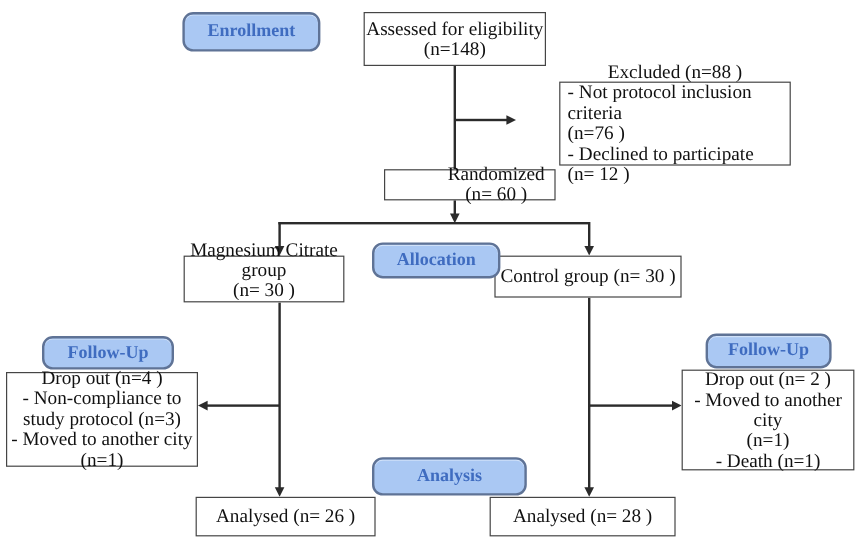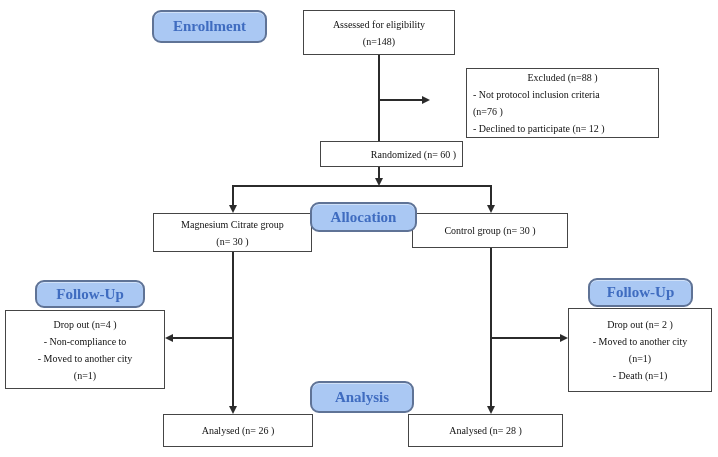--- a/index.html
+++ b/index.html
@@ -13,21 +13,21 @@
     background: #ffffff;
     overflow: hidden;
   }
 
   
   .fbox {
     position: absolute;
     background: #ffffff;
     border: 1.5px solid #454545;
     color: #111111;
-    font-size: 10px;
+    font-size: 16px;
     line-height: 17px;
     display: flex;
     flex-direction: column;
     justify-content: center;
     align-items: center;
     text-align: center;
     z-index: 2;
   }
   .fbox .ln { width: 100%; }
   .fbox.left-list { align-items: flex-start; text-align: left; padding: 2px 6px; }
@@ -67,50 +67,51 @@
 <div class="canvas">
 
   <div class="stage" style="left:152px; top:10px; width:115px; height:33px;">Enrollment</div>
 
   <div class="stage" style="left:310px; top:202px; width:107px; height:30px;">Allocation</div>
 
   <div class="stage" style="left:35px; top:280px; width:110px; height:28px;">Follow-Up</div>
 
   <div class="stage" style="left:588px; top:278px; width:105px; height:29px;">Follow-Up</div>
 
-  <div class="stage" style="left:310px; top:381px; width:104px; height:32px;">Analysis</div>
+  <div class="stage" style="left:310px; top:381px; width:129px; height:32px;">Analysis</div>
 
   <div class="fbox" style="left:303px; top:10px; width:152px; height:45px;">
     <div class="ln">Assessed for eligibility</div>
     <div class="ln">(n=148)</div>
   </div>
 
   <div class="fbox left-list" style="left:430px; top:68px; width:193px; height:70px;margin-left:36px;">
     <div class="ln title">Excluded  (n=88  )</div>
     <div class="ln">- Not protocol  inclusion  criteria</div>
     <div class="ln">(n=76  )</div>
     <div class="ln">- Declined  to participate  (n= 12 )</div>
   </div>
 
   <div class="fbox" style="left:320px; top:141px; width:143px; height:26px;padding-left:44px;">
     <div class="ln">Randomized (n= 60 )</div>
   </div>
 
-  <div class="fbox" style="left:153px; top:213px; width:159px; height:39px;">
+  <div class="fbox" style="left:153px; top:213px; width:134px; height:39px;justify-content:flex-end;">
     <div class="ln">Magnesium  Citrate group</div>
     <div class="ln">(n= 30 )</div>
   </div>
 
   <div class="fbox" style="left:412px; top:213px; width:156px; height:35px;">
     <div class="ln">Control group (n= 30 )</div>
   </div>
 
   <div class="fbox" style="left:5px; top:310px; width:160px; height:79px;">
     <div class="ln">Drop out (n=4  )</div>
     <div class="ln">- Non-compliance  to</div>
+    <div class="ln">study protocol (n=3)</div>
     <div class="ln">- Moved  to another  city</div>
     <div class="ln">(n=1)</div>
   </div>
 
   <div class="fbox" style="left:568px; top:308px; width:144px; height:84px;align-items:flex-end;">
     <div class="ln">Drop out (n= 2 )</div>
     <div class="ln">- Moved  to another  city</div>
     <div class="ln">(n=1)</div>
     <div class="ln">- Death  (n=1)</div>
   </div>

